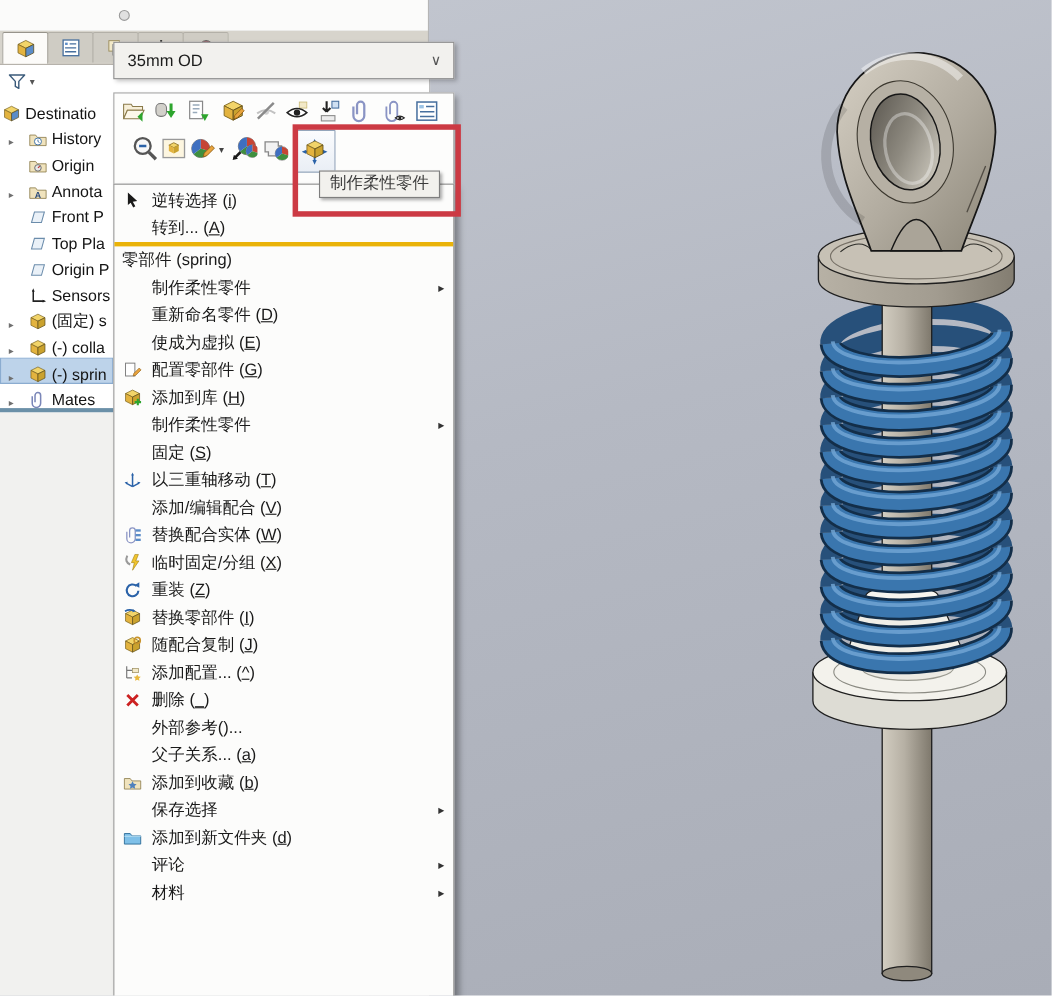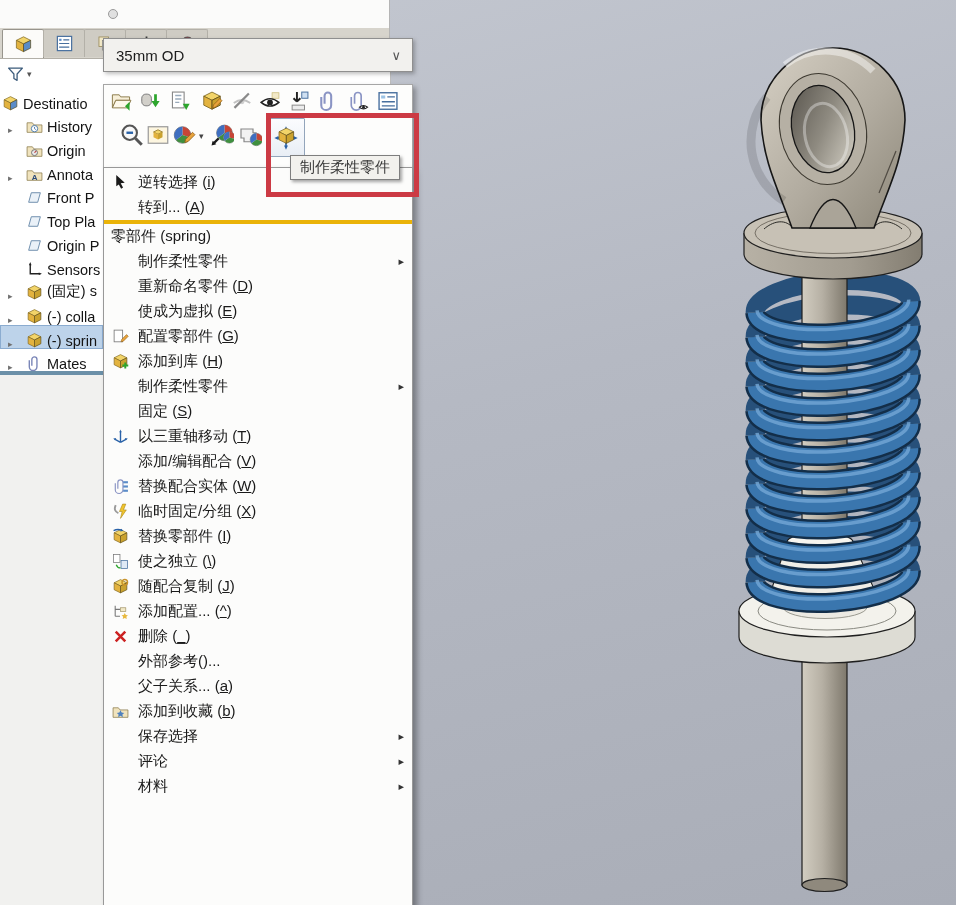--- a/index.html
+++ b/index.html
@@ -507,42 +507,41 @@
         <svg viewBox="0 0 16 16" width="17" height="17">
           <path d="M3.5,2 q-2.5,5.5 2.5,7.5" fill="none" stroke="#9a9a9a" stroke-width="1.8"></path>
           <polygon points="10,1 7,8 9.5,8 8,14.5 13.5,6.5 10.8,6.5 13,1" fill="#f0c42e" stroke="#a07d10" stroke-width=".5"></polygon>
         </svg>
       </span>
       <span>临时固定/分组 (<u>X</u>)</span>
     </div>
     <div class="mi">
       <span class="icx mic" style="width: 17px; height: 17px;">
         <svg viewBox="0 0 16 16" width="17" height="17">
+          <path d="M13,8.5 a5,5 0 1 1 -1.6,-4" fill="none" stroke="#2a62a8" stroke-width="1.8"></path>
+          <polygon points="13.8,1.2 13.8,6 9.6,3.8" fill="#2a62a8"></polygon>
+        </svg>
+      </span>
+      <span>重装 (<u>Z</u>)</span>
+    </div>
+    <div class="mi">
+      <span class="icx mic" style="width: 17px; height: 17px;">
+        <svg viewBox="0 0 16 16" width="17" height="17">
           <polygon points="8,1.5 14,4.5 8,7.5 2,4.5" fill="#f2d469" stroke="#7a6320" stroke-width=".6"></polygon>
           <polygon points="2,4.5 8,7.5 8,14 2,11" fill="#e3b33f" stroke="#7a6320" stroke-width=".6"></polygon>
           <polygon points="14,4.5 8,7.5 8,14 14,11" fill="#caa22e" stroke="#5a4a18" stroke-width=".6"></polygon>
           <path d="M1.5,2.5 Q5,0.5 9,2" fill="none" stroke="#2a62a8" stroke-width="1.3"></path>
           <polygon points="10.8,2.5 7.8,3.4 8.6,0.8" fill="#2a62a8"></polygon>
         </svg>
       </span>
       <span>替换零部件 (<u>I</u>)</span>
     </div>
     <div class="mi">
       <span class="icx mic" style="width: 17px; height: 17px;">
         <svg viewBox="0 0 16 16" width="17" height="17">
-          <rect x="1.5" y="1.5" width="6" height="7.5" fill="#fff" stroke="#777" stroke-width=".7"></rect>
-          <rect x="8.5" y="7" width="6" height="7.5" fill="#dfe9f5" stroke="#476f9e" stroke-width=".7"></rect>
-          <path d="M4,11 q1,3 4,3" fill="none" stroke="#2da52d" stroke-width="1.2"></path>
-        </svg>
-      </span>
-      <span>使之独立 (<u>\</u>)</span>
-    </div>
-    <div class="mi">
-      <span class="icx mic" style="width: 17px; height: 17px;">
-        <svg viewBox="0 0 16 16" width="17" height="17">
           <polygon points="8,1.5 14,4.5 8,7.5 2,4.5" fill="#f2d469" stroke="#7a6320" stroke-width=".6"></polygon>
           <polygon points="2,4.5 8,7.5 8,14 2,11" fill="#e3b33f" stroke="#7a6320" stroke-width=".6"></polygon>
           <polygon points="14,4.5 8,7.5 8,14 14,11" fill="#caa22e" stroke="#5a4a18" stroke-width=".6"></polygon>
           <circle cx="12" cy="4" r="2.6" fill="none" stroke="#c9932a" stroke-width="1.4"></circle>
         </svg>
       </span>
       <span>随配合复制 (<u>J</u>)</span>
     </div>
     <div class="mi">
       <span class="icx mic" style="width: 17px; height: 17px;">
@@ -582,20 +581,29 @@
         </svg>
       </span>
       <span>添加到收藏 (<u>b</u>)</span>
     </div>
     <div class="mi">
       <span class="icx mic" style="width: 17px; height: 17px;">
         <svg viewBox="0 0 16 16" width="17" height="17"></svg>
       </span>
       <span>保存选择</span>
       <span class="sub">▸</span>
+    </div>
+    <div class="mi">
+      <span class="icx mic" style="width: 17px; height: 17px;">
+        <svg viewBox="0 0 16 16" width="17" height="17">
+          <path d="M1,4.5 h5 l1.5,2 H15 v7 H1 Z" fill="#7fc0e8" stroke="#2e6d99" stroke-width=".8"></path>
+          <path d="M1,6.8 H15" stroke="#b9e0f5" stroke-width="1"></path>
+        </svg>
+      </span>
+      <span>添加到新文件夹 (<u>d</u>)</span>
     </div>
     <div class="mi">
       <span class="icx mic" style="width: 17px; height: 17px;">
         <svg viewBox="0 0 16 16" width="17" height="17"></svg>
       </span>
       <span>评论</span>
       <span class="sub">▸</span>
     </div>
     <div class="mi">
       <span class="icx mic" style="width: 17px; height: 17px;">

